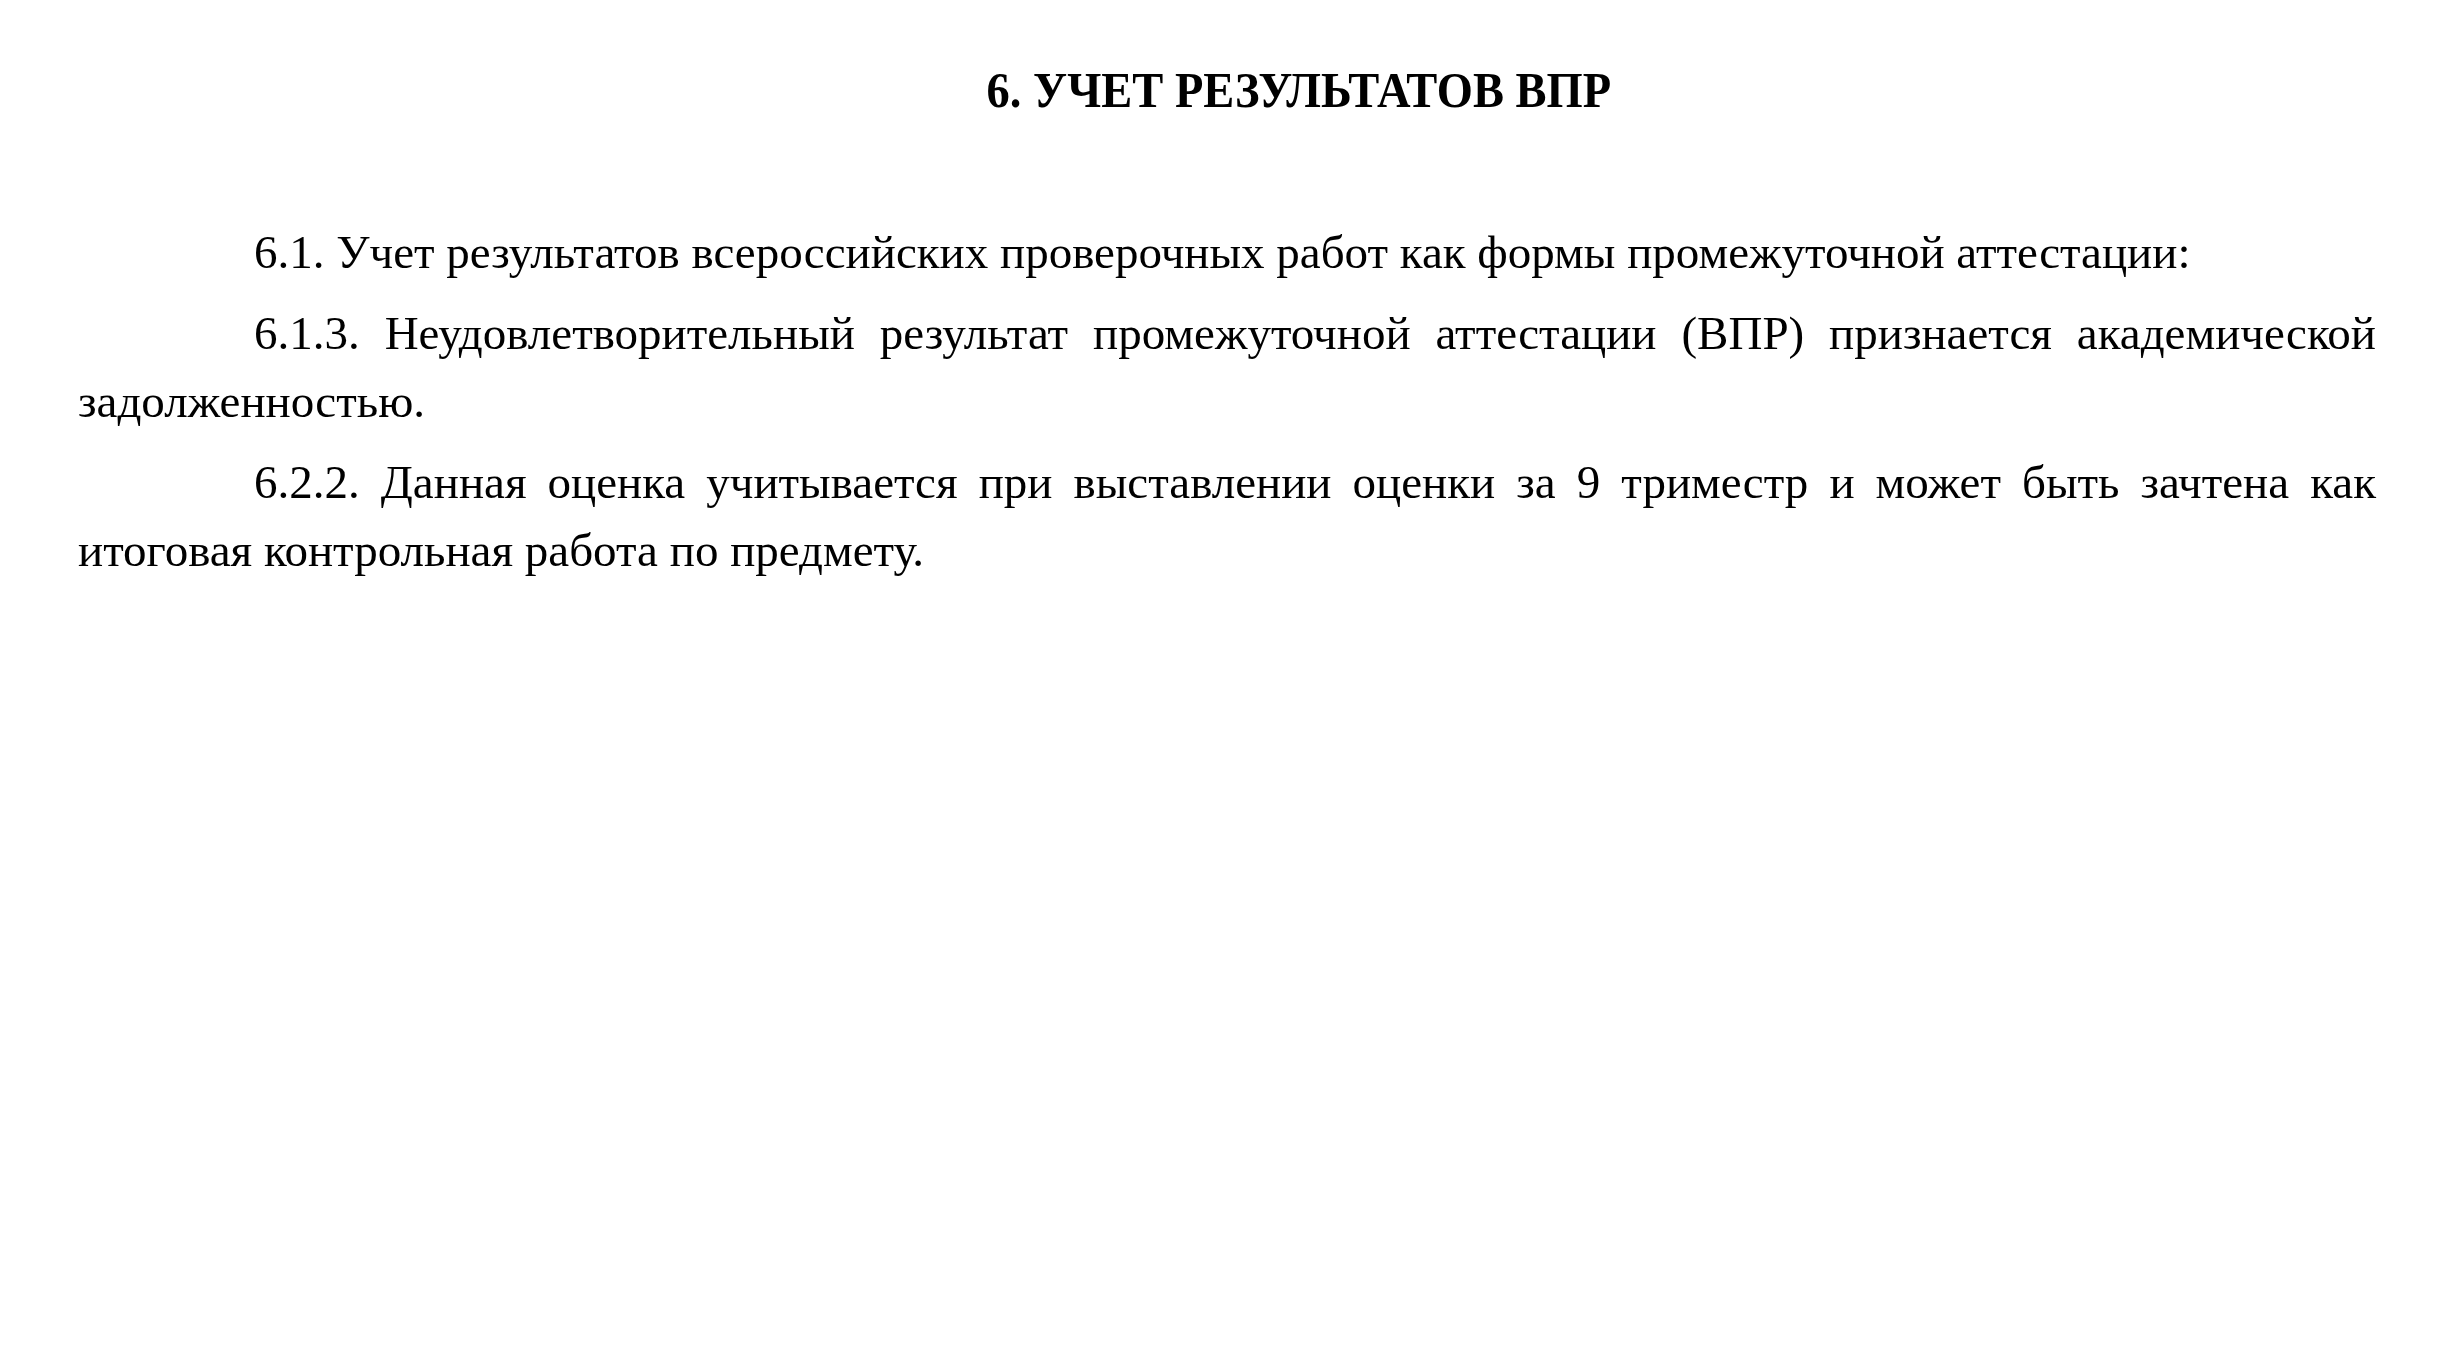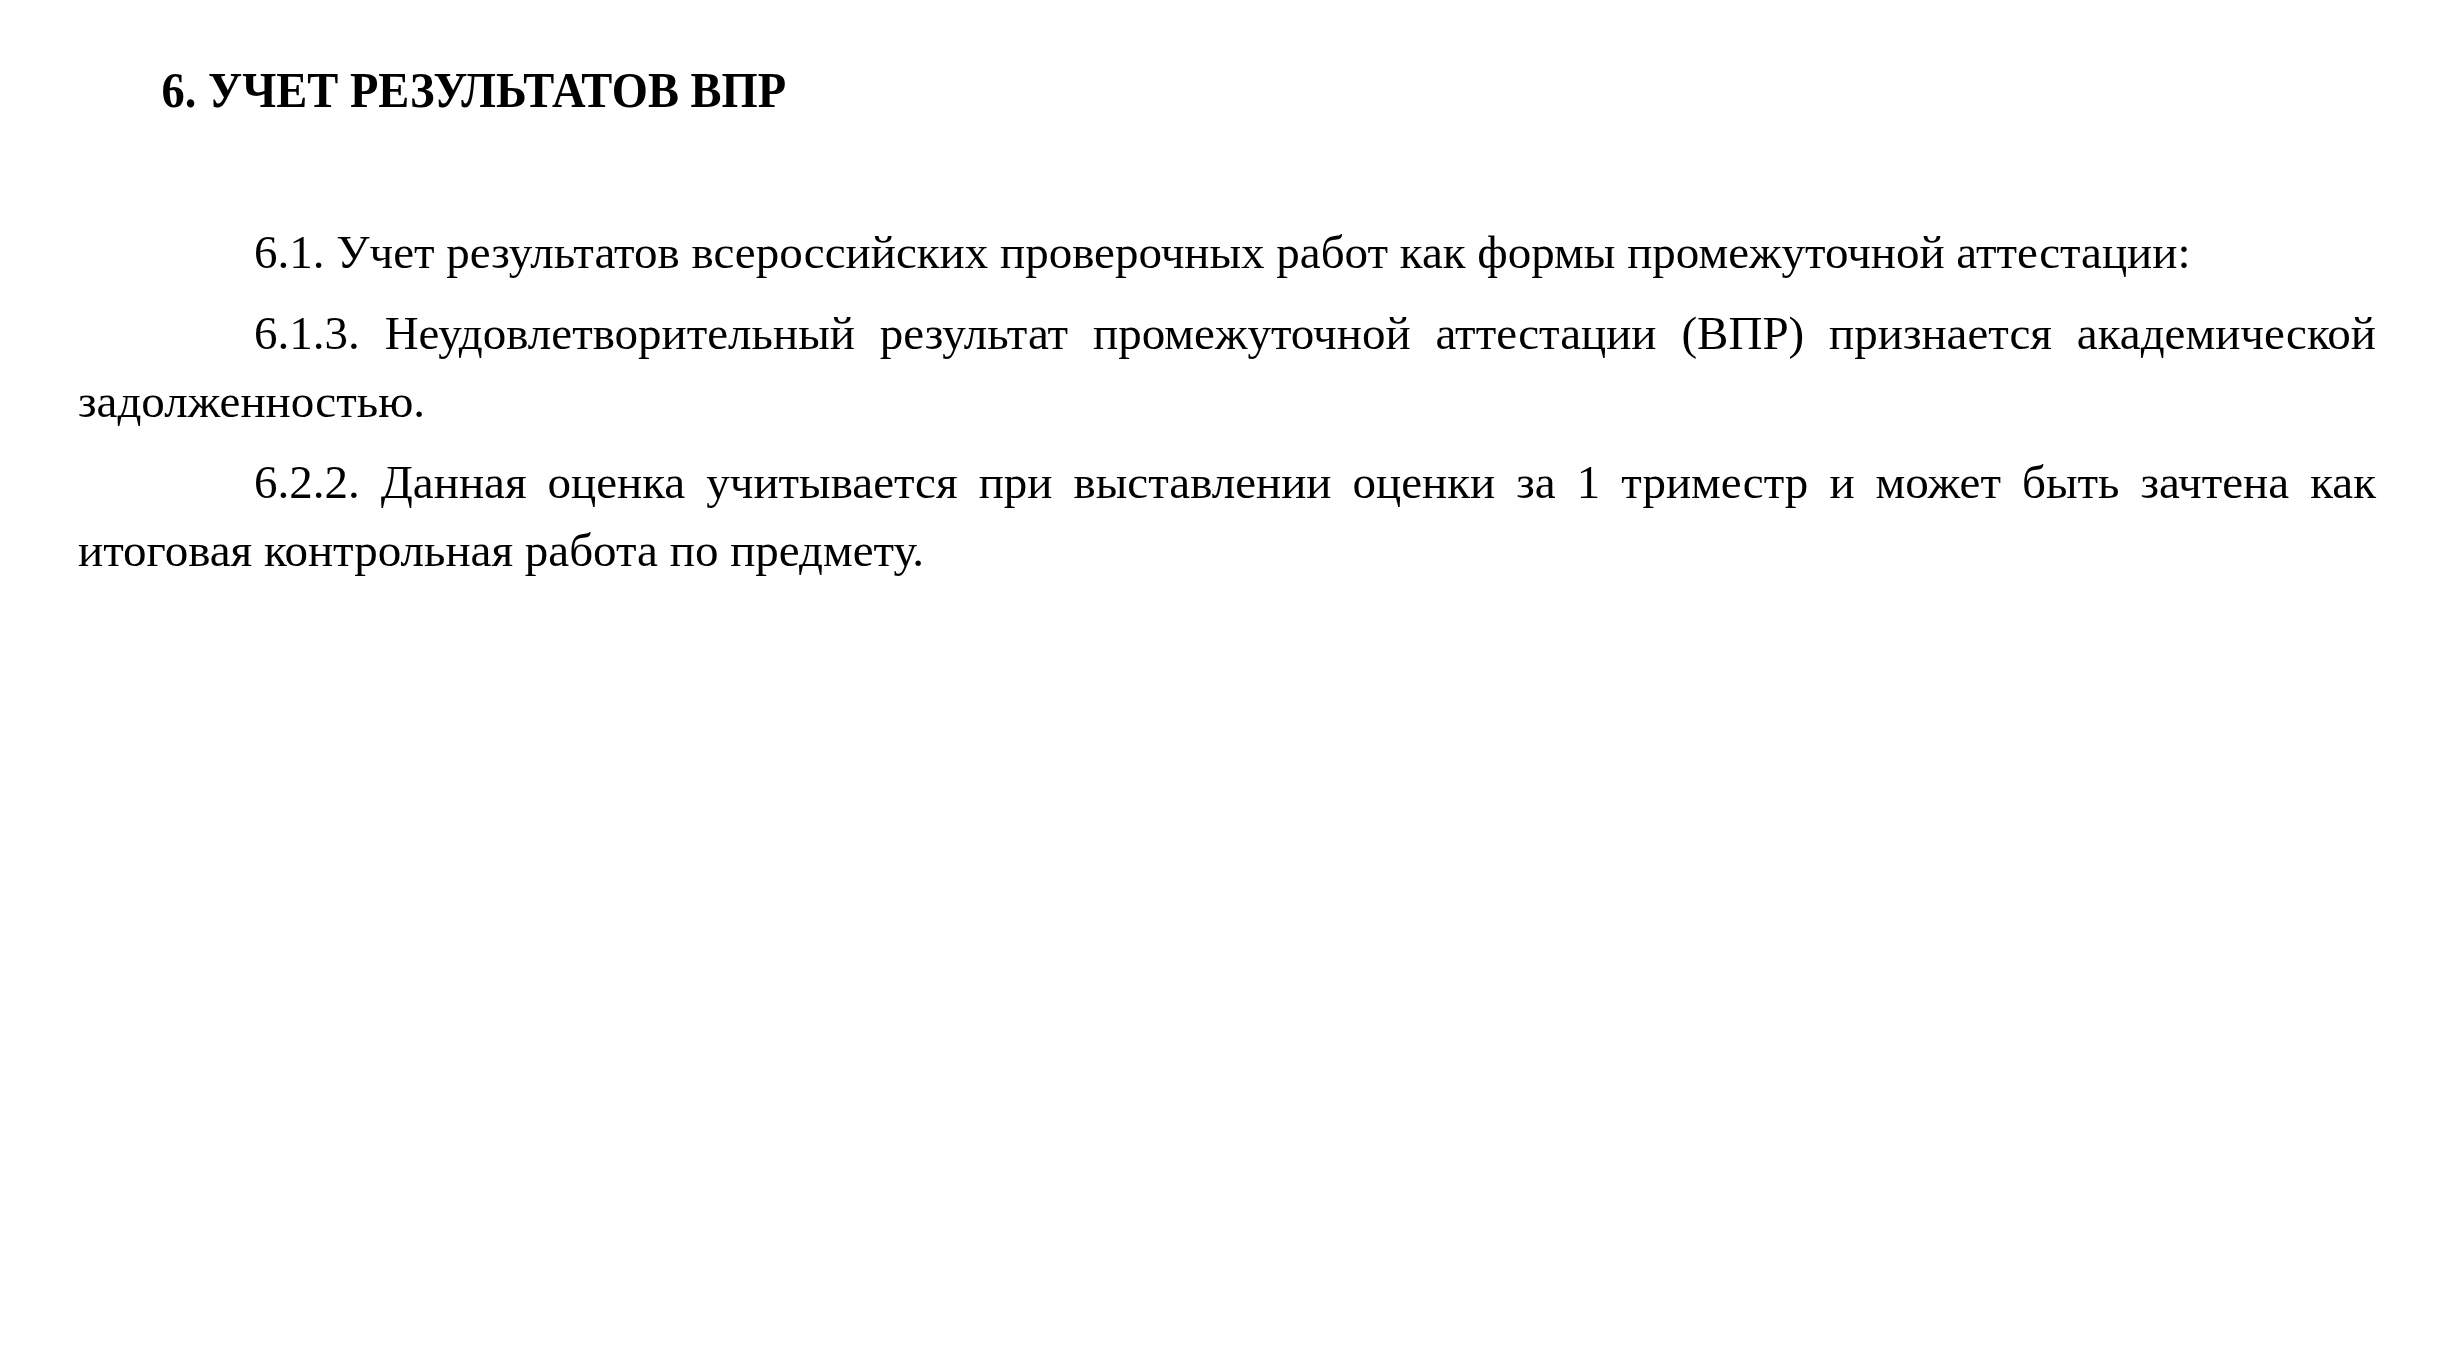--- a/index.html
+++ b/index.html
@@ -20,20 +20,21 @@
     left: 0;
     top: 0;
     width: 2440px;
     height: 1372px;
   }
   .title {
     position: absolute;
     top: 60px;
     left: 66px;
     width: 2322px;
+    text-align: center;
     padding-left: 0;
     font-weight: bold;
     font-size: 50px;
     line-height: 60px;
     letter-spacing: 0;
     text-decoration: underline;
   }
   .title span {
     display: inline-block;
     transform: translateX(72px) scaleX(0.93);
@@ -57,15 +58,15 @@
 <body>
 
 <div class="page">
   <div class="title">
     <span>6. УЧЕТ РЕЗУЛЬТАТОВ ВПР</span>
   </div>
 
   <div class="body">
     <p class="para">6.1.   Учет   результатов   всероссийских   проверочных   работ   как   формы промежуточной аттестации:</p>
     <p class="para">6.1.3. Неудовлетворительный  результат промежуточной аттестации (ВПР) признается академической задолженностью.</p>
-    <p class="para">6.2.2.  Данная оценка учитывается при выставлении оценки за 1 триместр и может быть зачтена как итоговая контрольная работа по предмету.</p>
+    <p class="para">6.2.2.  Данная оценка учитывается при выставлении оценки за 9 триместр и может быть зачтена как итоговая контрольная работа по предмету.</p>
   </div>
 </div>
 
 </body></html>

